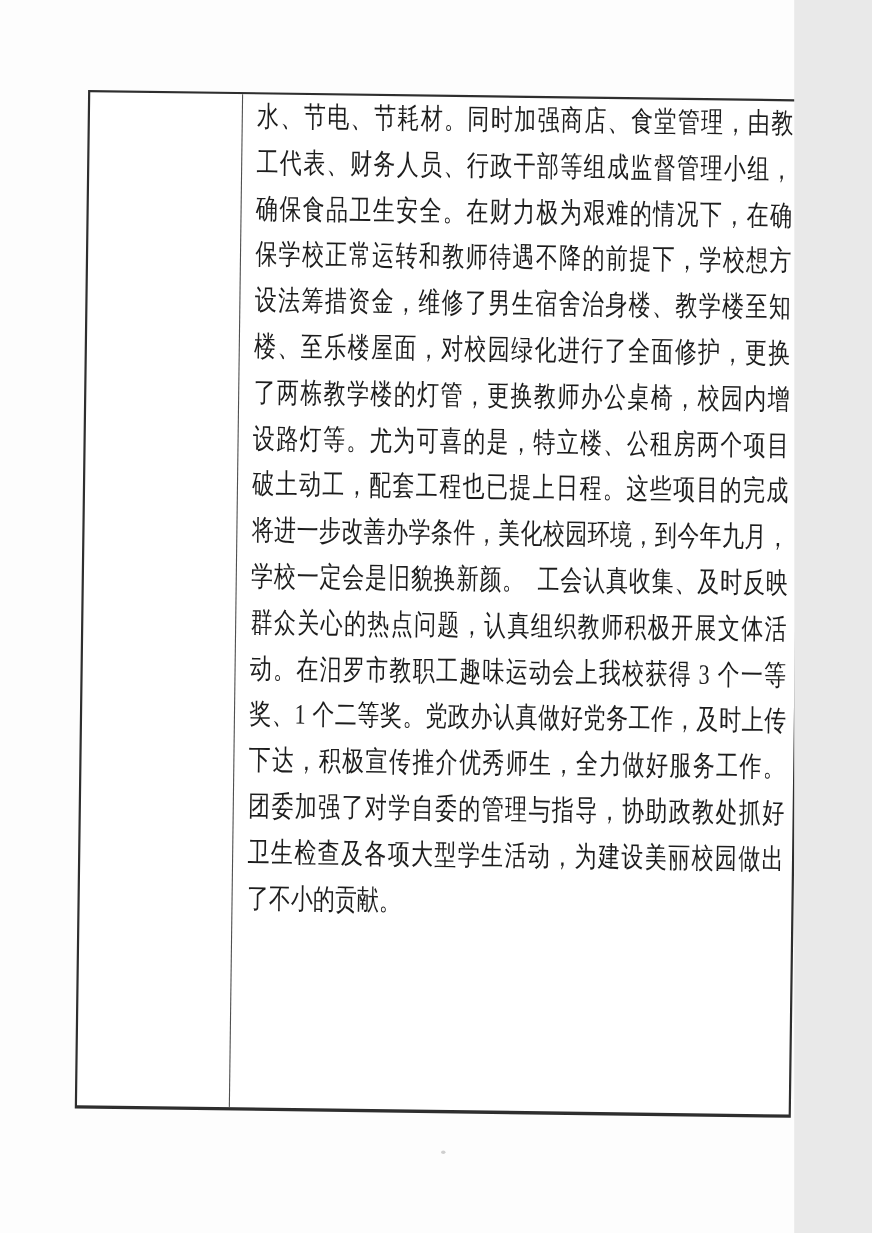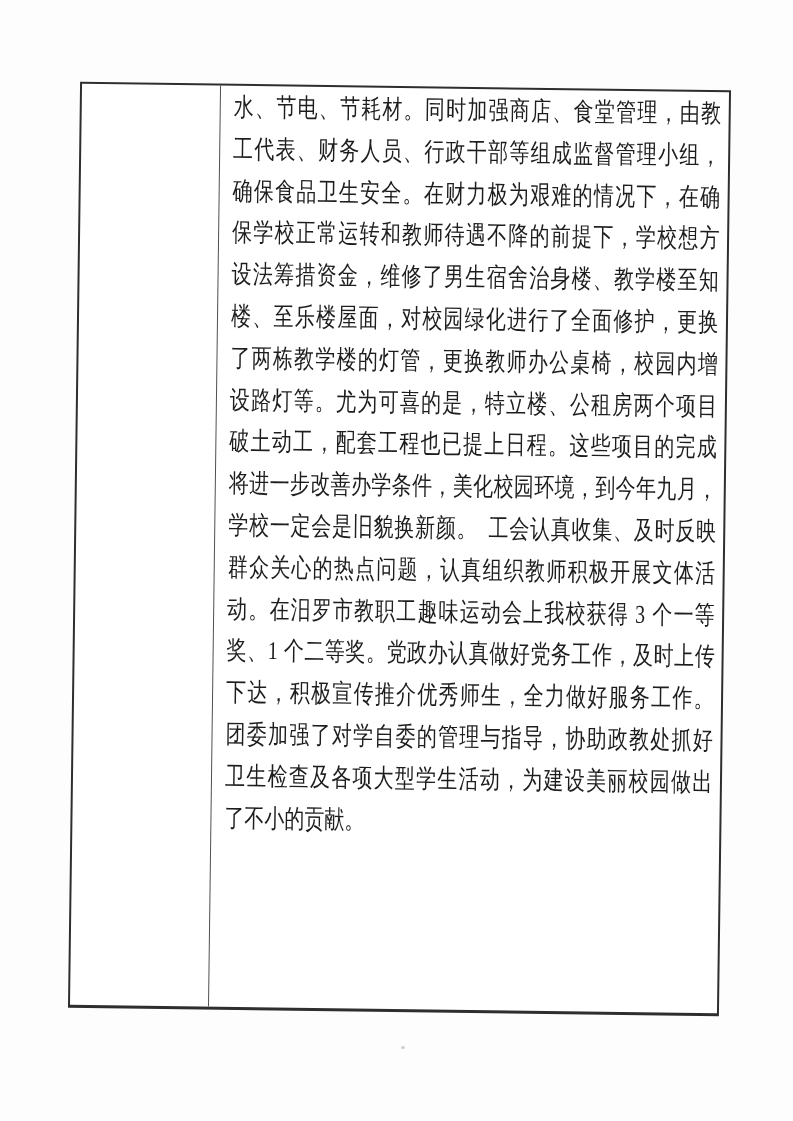--- a/index.html
+++ b/index.html
@@ -5,21 +5,21 @@
   :root{
     --page-bg:#fdfdfd;
     --border:#2e2e2e;
     --divider:#505050;
     --text:#1d1d1d;
   }
   html,body{margin:0;padding:0;}
   body{background:#e9e9e9;}
   .page{
     position:relative;
-    width:793px;height:1121px;
+    width:722px;height:1121px;
     background:var(--page-bg);
     overflow:hidden;
     font-family:"Liberation Serif","DejaVu Serif",serif;
   }
   .doc-table{
     position:absolute;
     left:74px;top:86px;
     width:651px;height:926px;
     box-sizing:border-box;
     border:2px solid var(--border);

